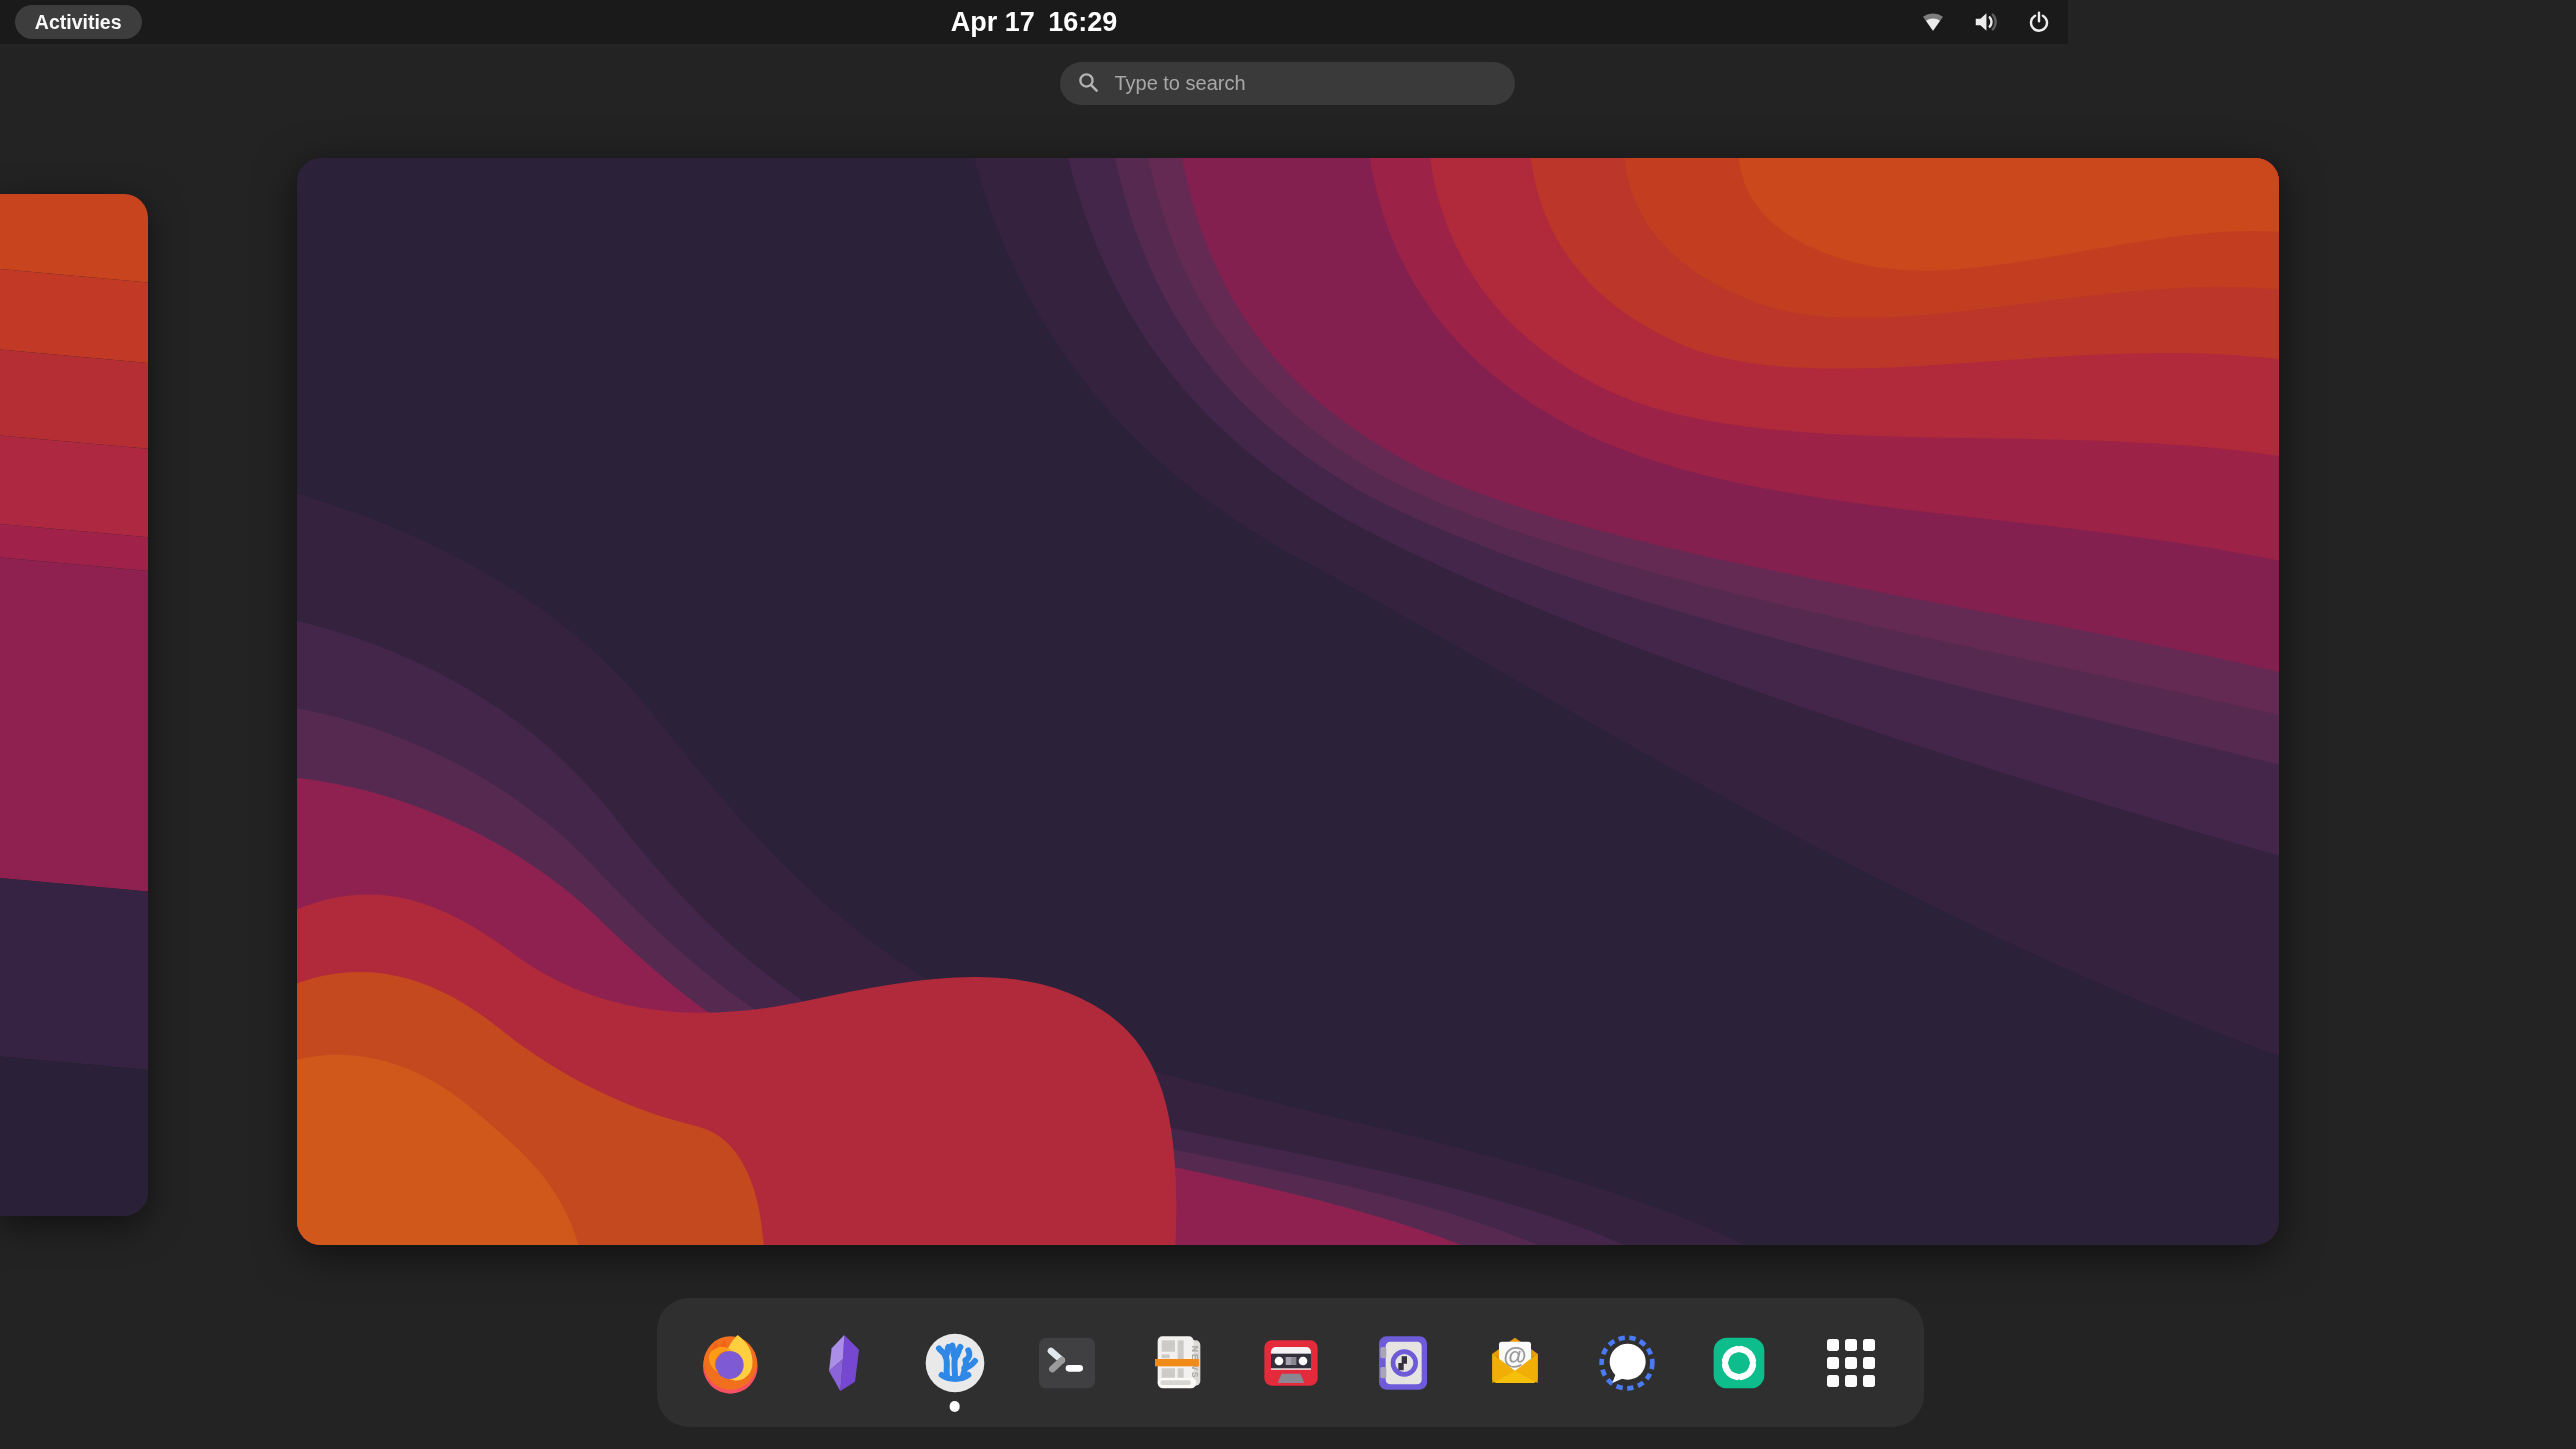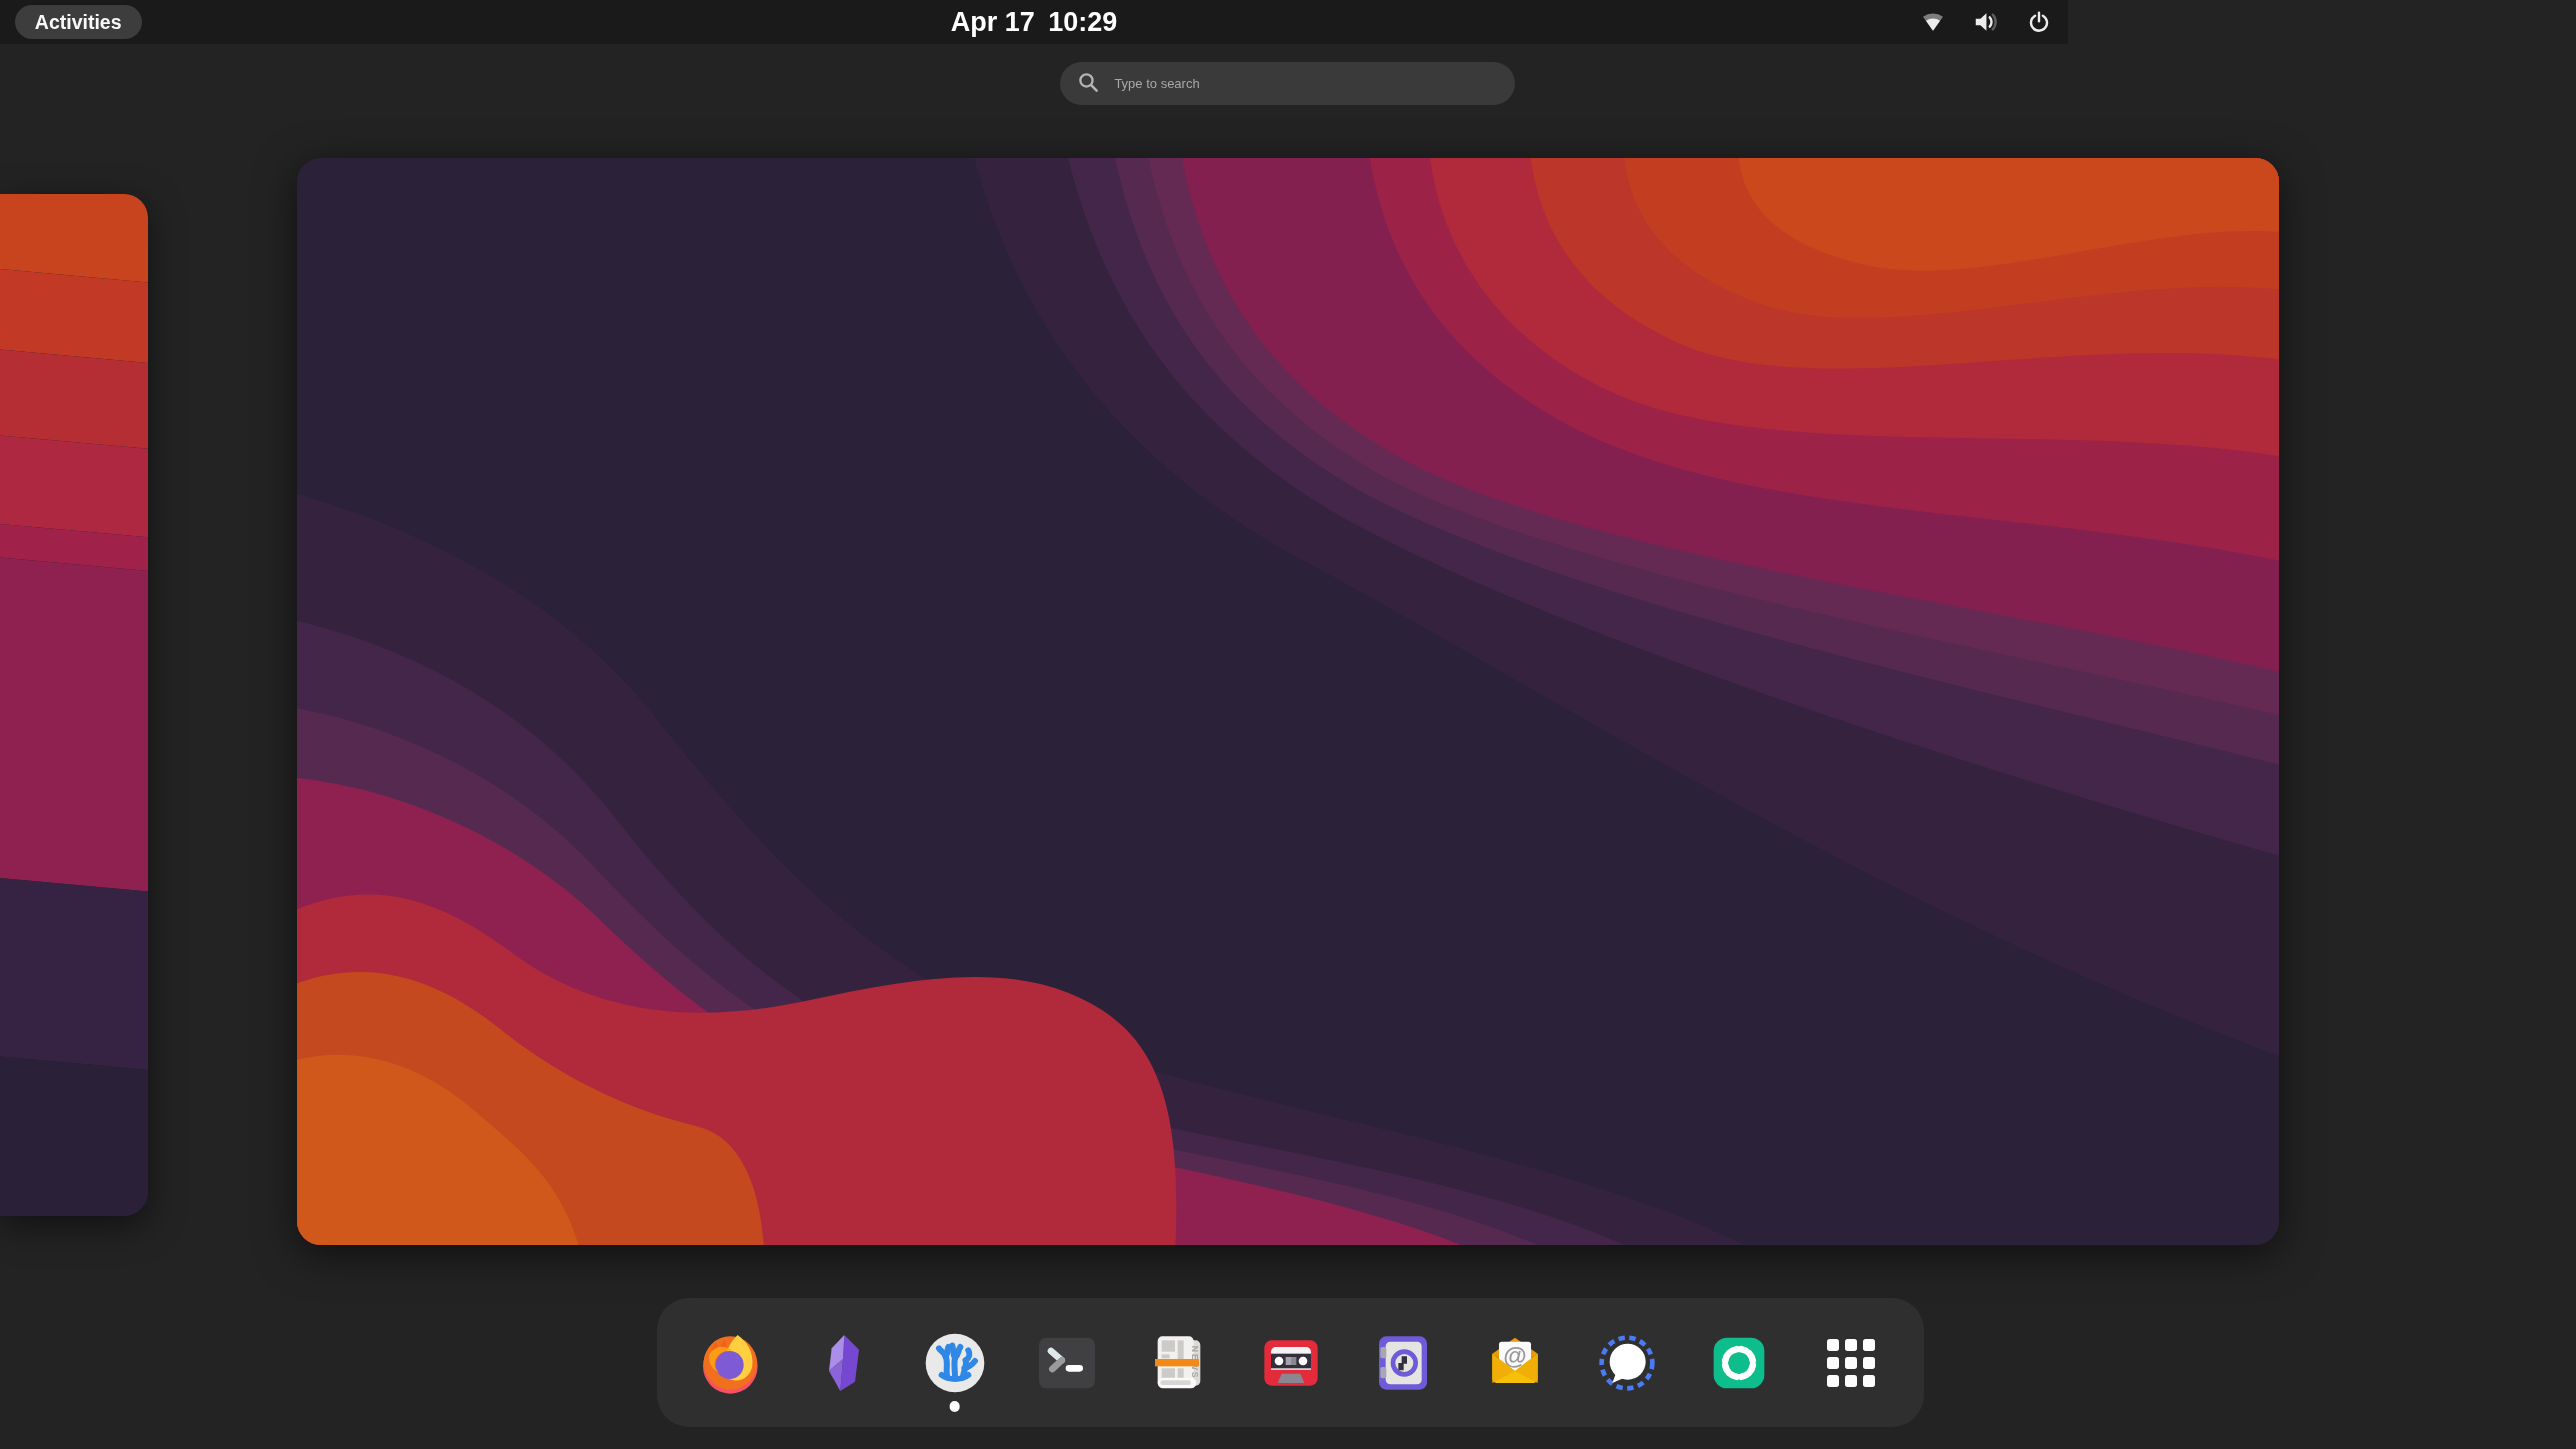--- a/index.html
+++ b/index.html
@@ -11,21 +11,21 @@
     background:#3d3d3d;color:#f8f8f8;font-size:19.5px;font-weight:700;display:flex;align-items:center;cursor:pointer;}
   .clock{position:absolute;left:50%;top:0;transform:translateX(-50%);height:44px;display:flex;
     align-items:center;gap:13.4px;color:#ffffff;font-size:27px;font-weight:700;cursor:pointer;}
   .status{position:absolute;right:17.4px;top:0;height:44px;display:flex;align-items:center;gap:28px;cursor:pointer;}
   .status svg{display:block;}
 
   
   .search{position:absolute;left:1060px;top:62px;width:455px;height:43px;border-radius:21.5px;
     background:#3a3a3a;display:flex;align-items:center;gap:12px;padding:0 17.4px;box-sizing:border-box;}
   .search input{flex:1;background:transparent;border:none;outline:none;color:#dddddd;
-    font-size:13px;font-family:"Liberation Sans",sans-serif;}
+    font-size:20px;font-family:"Liberation Sans",sans-serif;}
   .search input::placeholder{color:#a8a8a8;}
 
   
   .ws-main{position:absolute;left:297px;top:158px;width:1982px;height:1087px;border-radius:24px;
     overflow:hidden;box-shadow:0 9.4px 40px rgba(0,0,0,.55);cursor:pointer;}
   .ws-left{position:absolute;left:0;top:194px;width:148px;height:1022px;border-radius:0 24px 24px 0;
     overflow:hidden;box-shadow:0 9.4px 34px rgba(0,0,0,.5);cursor:pointer;}
   .ws-main svg,.ws-left svg{display:block;width:100%;height:100%;}
 
   
@@ -39,21 +39,21 @@
     border-radius:50%;background:#ffffff;}
 </style>
 </head>
 <body>
 
 <div class="topbar">
   <div class="activities">Activities</div>
 
   <div class="clock">
     <span>Apr 17</span>
-    <span>10:29</span>
+    <span>16:29</span>
   </div>
 
   <div class="status">
     <span>
       <svg width="24" height="24" viewBox="0 0 36 36">
         <path d="M18 31 L3 10 A26 26 0 0 1 33 10 Z" fill="#7d7d7d"></path>
         <path d="M18 31 L7.5 16 A18 18 0 0 1 28.5 16 Z" fill="#ececec"></path>
       </svg>
     </span>
     <span>

